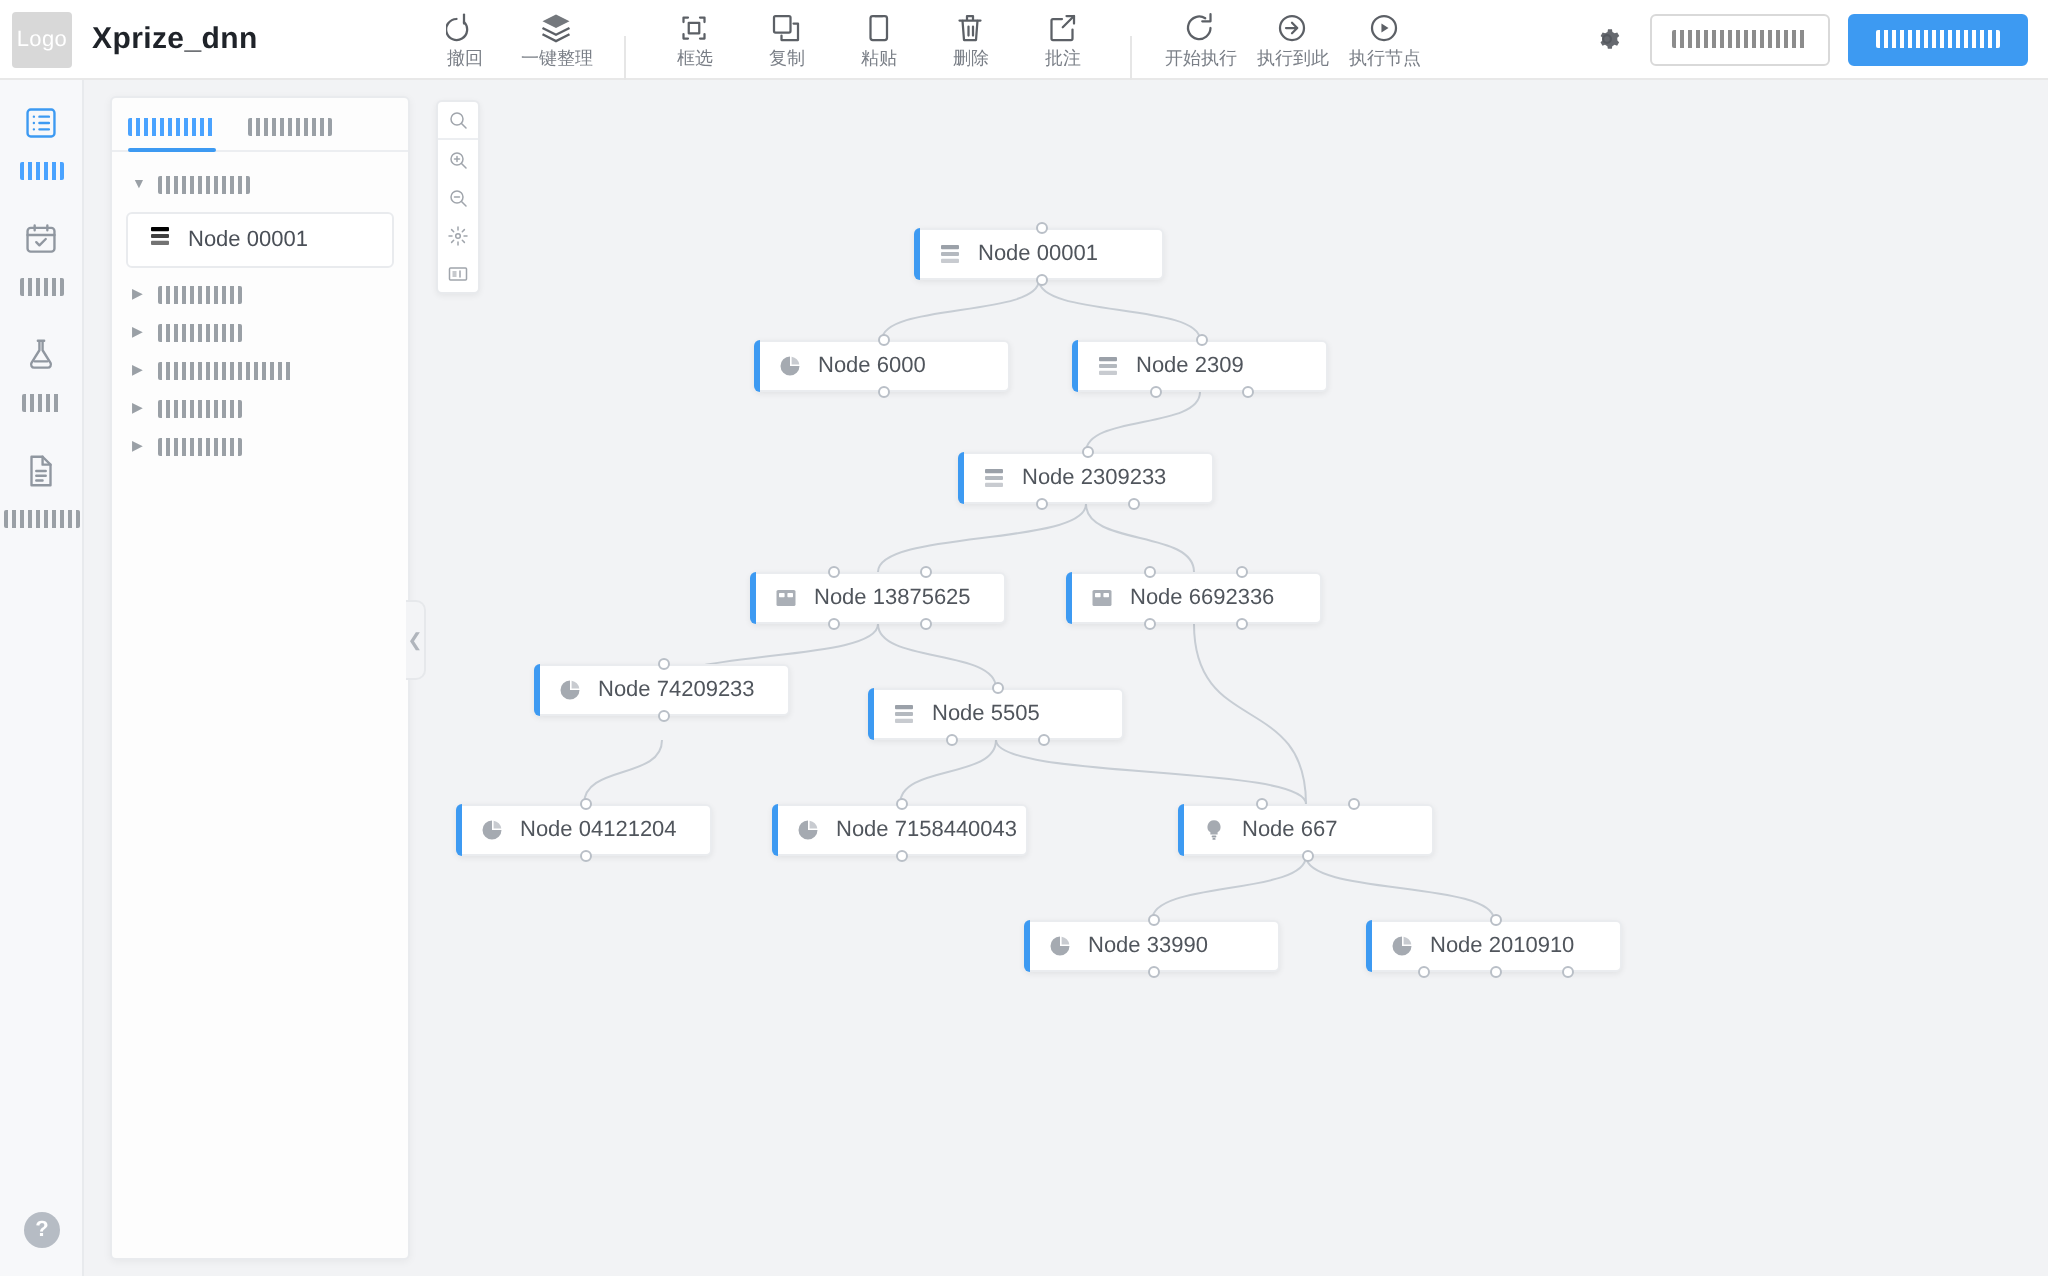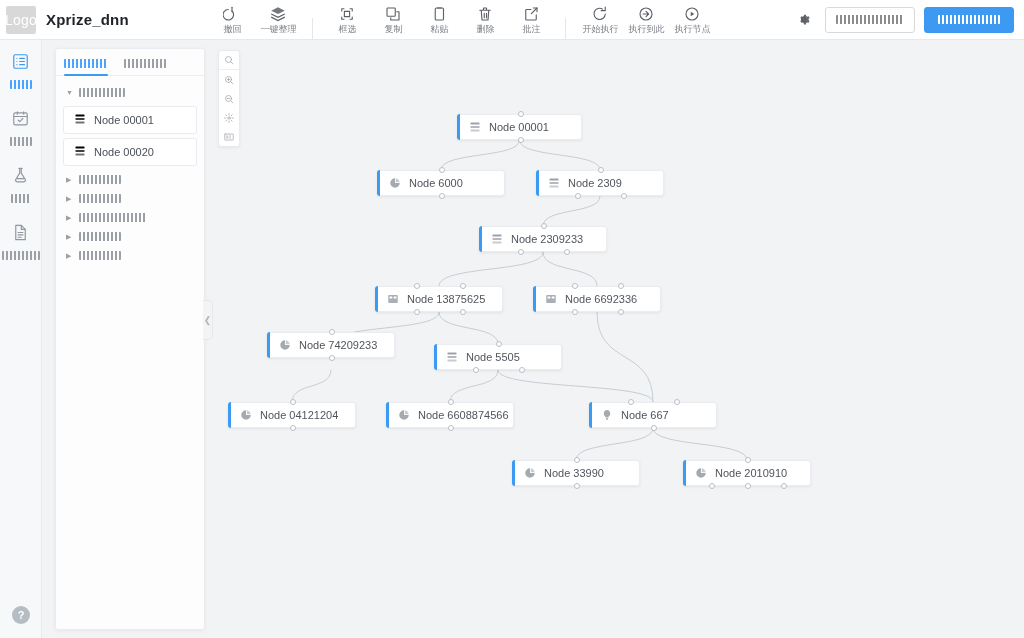--- a/index.html
+++ b/index.html
@@ -22,21 +22,21 @@
   .ph.dark { color: #8c8c8c; }
 
   
   .topbar {
     position: absolute; left: 0; top: 0; width: 1024px; height: 40px;
     background: #fff; border-bottom: 1px solid #e8e8e8;
     display: flex; align-items: center; z-index: 20;
   }
   .logo {
     width: 30px; height: 28px; margin-left: 6px; background: #d8d8d8;
-    color: #fff; font-size: 14px; display: flex; align-items: center;
+    color: #fff; font-size: 11px; display: flex; align-items: center;
     justify-content: center; border-radius: 2px; letter-spacing: .2px;
   }
   .app-title {
     margin-left: 10px; font-size: 15px; color: #1f2329; font-weight: 600;
     letter-spacing: .2px;
   }
   .tool-group { display: flex; align-items: flex-end; }
   .tool-sep { width: 1px; height: 22px; background: #e6e6e6; margin: 0 11px; }
   .tool {
     display: flex; flex-direction: column; align-items: center;
@@ -423,21 +423,21 @@
         <span class="port" style="left:61px;top:-4px"></span>
         <span class="port" style="left:61px;bottom:-4px"></span>
       </div>
       <div class="gnode" style="left: 344px; top: 362px; width: 128px;">
         <span class="gicon">
           <svg width="12" height="12" viewBox="0 0 24 24" fill="currentColor">
             <path d="M12 2.5A9.5 9.5 0 1021.5 12H12z" opacity=".9"></path>
             <path d="M13.6 2.7V10.4h7.7a9.55 9.55 0 00-7.7-7.7z" opacity=".55"></path>
           </svg>
         </span>
-        <span class="glabel">Node 6608874566</span>
+        <span class="glabel">Node 7158440043</span>
         <span class="port" style="left:61px;top:-4px"></span>
         <span class="port" style="left:61px;bottom:-4px"></span>
       </div>
       <div class="gnode" style="left: 547px; top: 362px; width: 128px;">
         <span class="gicon">
           <svg width="12" height="12" viewBox="0 0 24 24" fill="currentColor">
             <path d="M12 2.2a6.6 6.6 0 00-3.6 12.1v2.1h7.2v-2.1A6.6 6.6 0 0012 2.2z" opacity=".9"></path>
             <rect x="9.6" y="17.4" width="4.8" height="2" rx="1"></rect>
             <rect x="10.4" y="20" width="3.2" height="1.8" rx=".9"></rect>
           </svg>
@@ -522,28 +522,20 @@
         <span class="ph" style="width:46px"></span>
       </div>
       <div class="node-card">
         <span class=""><svg width="12" height="12" viewBox="0 0 24 24" fill="currentColor">
             <rect x="3" y="3" width="18" height="4.2" rx="1"></rect>
             <rect x="3" y="9.9" width="18" height="4.2" rx="1" opacity=".75"></rect>
             <rect x="3" y="16.8" width="18" height="4.2" rx="1" opacity=".55"></rect>
           </svg></span>
         <span class="nlabel">Node 00001</span>
       </div>
-      <div class="node-card">
-        <span class=""><svg width="12" height="12" viewBox="0 0 24 24" fill="currentColor">
-            <rect x="3" y="3" width="18" height="4.2" rx="1"></rect>
-            <rect x="3" y="9.9" width="18" height="4.2" rx="1" opacity=".75"></rect>
-            <rect x="3" y="16.8" width="18" height="4.2" rx="1" opacity=".55"></rect>
-          </svg></span>
-        <span class="nlabel">Node 00020</span>
-      </div>
       <div class="tree-group">
         <span class="caret">▶</span>
         <span class="ph" style="width:42px"></span>
       </div>
       <div class="tree-group">
         <span class="caret">▶</span>
         <span class="ph" style="width:42px"></span>
       </div>
       <div class="tree-group">
         <span class="caret">▶</span>

